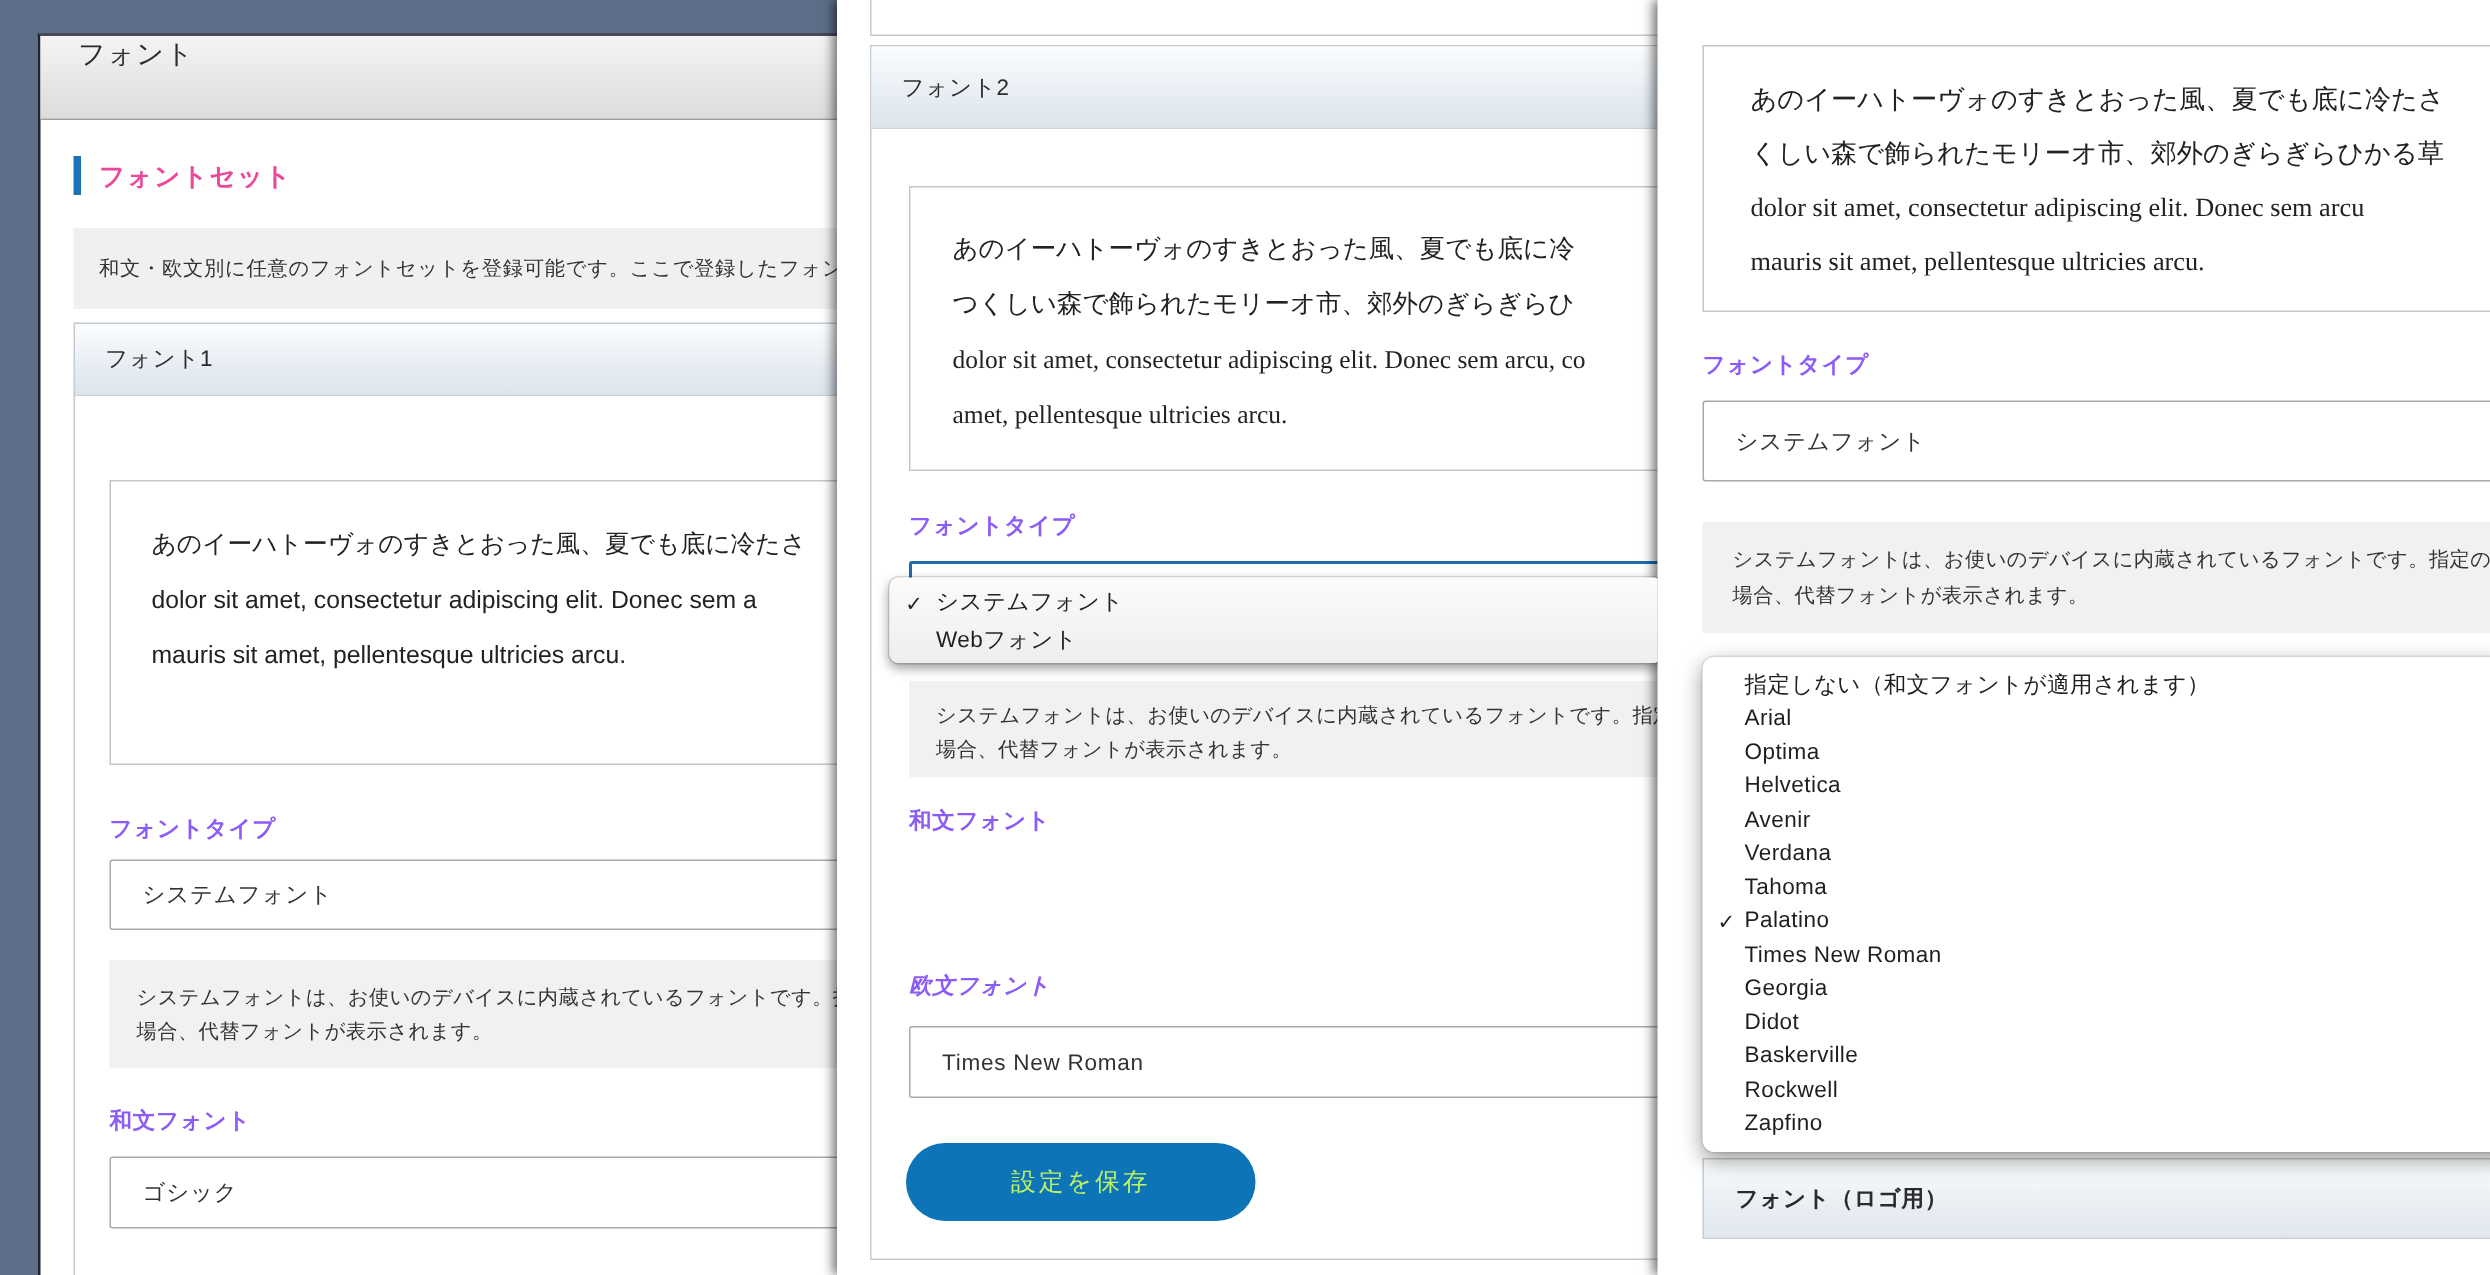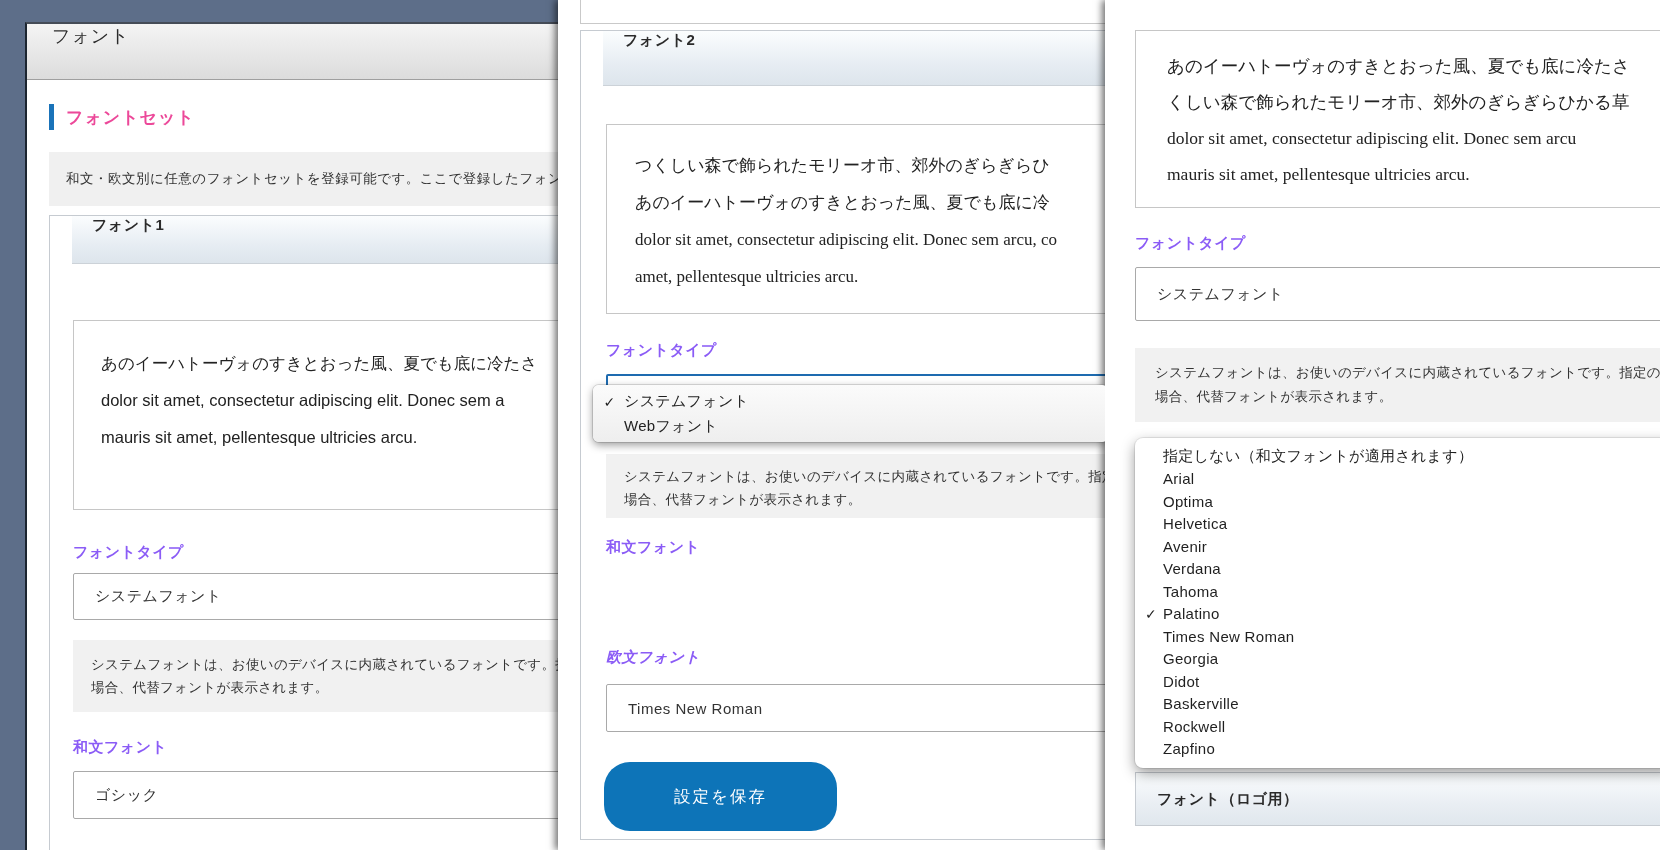--- a/index.html
+++ b/index.html
@@ -19,23 +19,23 @@
                font-size:18px; font-weight:normal; color:#2b2b2b; letter-spacing:1px; }
   .p1-sectitle { position:absolute; left:22px; top:80px; display:flex; align-items:center;
                  gap:12px; font-size:17px; font-weight:bold; color:#ec4899; letter-spacing:1px; }
   .accent-bar { width:5px; height:26px; background:#1a73b9; display:inline-block; }
   .p1-desc { position:absolute; left:22px; top:128px; width:560px; height:54px; background:#f0f0f0;
              font-size:13.5px; display:flex; align-items:center; padding-left:17px;
              box-sizing:border-box; white-space:nowrap; overflow:hidden; letter-spacing:.5px; }
   .p1-font1 { position:absolute; left:22px; top:191px; width:560px; height:660px;
               border:1px solid #c6cbd1; background:#fff; }
   .subsec-header { height:48px; background:linear-gradient(#fbfdfe,#e7edf3 60%,#dde5ec);
-                   border-bottom:1px solid #ccd2d8; display:flex; 
-                   padding-left:20px; box-sizing:border-box; font-size:15px; font-weight:bold;
-                   color:#2b2b2b; letter-spacing:.5px; cursor:pointer;margin-left:22px; }
+                   border-bottom:1px solid #ccd2d8; display:flex; align-items:center;
+                   padding-left:20px; box-sizing:border-box; font-size:15px; font-weight:normal;
+                   color:#2b2b2b; letter-spacing:.5px; cursor:pointer; }
   .previewbox { position:absolute; border:1px solid #c6c6c6; box-sizing:border-box;
                 overflow:hidden; color:#222; background:#fff; }
   .previewbox .ln { white-space:nowrap; }
   .p1-preview { left:23px; top:104px; width:600px; height:190px; padding:24px 0 0 27px; font-size:16.5px; }
   .p1-preview .ln { line-height:37px; }
   .fld-label { position:absolute; font-size:15px; font-weight:bold; color:#8b5cf6; letter-spacing:.5px; white-space:nowrap; }
   .selectbox { position:absolute; height:47px; border:1px solid #a9a9a9; border-radius:2px;
                background:#fff; display:flex; align-items:center; padding-left:21px;
                box-sizing:border-box; font-size:15px; color:#333; letter-spacing:.5px;
                white-space:nowrap; cursor:pointer; }
@@ -57,22 +57,22 @@
   .c2-preview { left:25px; top:93px; width:600px; height:190px; padding:22px 0 0 28px;
                 font-family:"Liberation Serif",serif; font-size:17px; }
   .c2-preview .ln { line-height:37px; }
   .c2-ftlabel { left:25px; top:310px; }
   .c2-ftselect { left:25px; top:343px; width:600px; height:50px; border:2px solid #1e6bb0; }
   .c2-note { left:25px; top:423px; width:600px; height:64px; padding:11px 0 0 18px; }
   .c2-jplabel { left:25px; top:507px; }
   .c2-jpselect { left:25px; top:546px; width:600px; height:48px; }
   .c2-enlabel { left:25px; top:617px;font-style:italic; }
   .c2-enselect { left:25px; top:653px; width:600px; height:48px; }
-  .c2-save { position:absolute; left:23px; top:731px; width:233px; height:69px; border:none;
-             border-radius:26px; background:#0d74b8; color:#ffffff; font-size:16.5px;
+  .c2-save { position:absolute; left:23px; top:731px; width:233px; height:52px; border:none;
+             border-radius:26px; background:#0d74b8; color:#bef264; font-size:16.5px;
              font-family:Liberation Serif, serif; display:flex; align-items:center;
              justify-content:center; letter-spacing:2px; cursor:pointer; }
   .popup { position:absolute; box-sizing:border-box; z-index:5; }
   .popup .item { display:flex; align-items:center; font-size:15px; color:#1f1f1f;
                  letter-spacing:.3px; white-space:nowrap; cursor:pointer; }
   .chk { width:17px; margin-left:8px; margin-right:6px; font-size:14px; color:#222;
          text-align:center; flex:none; }
   .c2-popup { left:35px; top:385px; width:515px; height:57px; border-radius:6px;
               background:linear-gradient(#fbfbfb,#eeeeee);
               box-shadow:0 3px 8px rgba(0,0,0,.4), 0 0 0 1px rgba(0,0,0,.12); padding-top:4px; }
@@ -138,22 +138,22 @@
   </section>
 
   <section class="col col2">
     <div class="c2-sliver"></div>
 
     <div class="c2-font2">
       <div class="subsec-header">
         <span>フォント2</span>
       </div>
       <div class="previewbox c2-preview">
+        <div class="ln">あのイーハトーヴォのすきとおった風、夏でも底に冷</div>
         <div class="ln">つくしい森で飾られたモリーオ市、郊外のぎらぎらひ</div>
-        <div class="ln">あのイーハトーヴォのすきとおった風、夏でも底に冷</div>
         <div class="ln">dolor sit amet, consectetur adipiscing elit. Donec sem arcu, co</div>
         <div class="ln">amet, pellentesque ultricies arcu.</div>
       </div>
       <div class="fld-label c2-ftlabel">フォントタイプ</div>
       <div class="selectbox c2-ftselect"></div>
       <div class="notebox c2-note">
         <div>システムフォントは、お使いのデバイスに内蔵されているフォントです。指定</div>
         <div>場合、代替フォントが表示されます。</div>
       </div>
       <div class="fld-label c2-jplabel">和文フォント</div>

